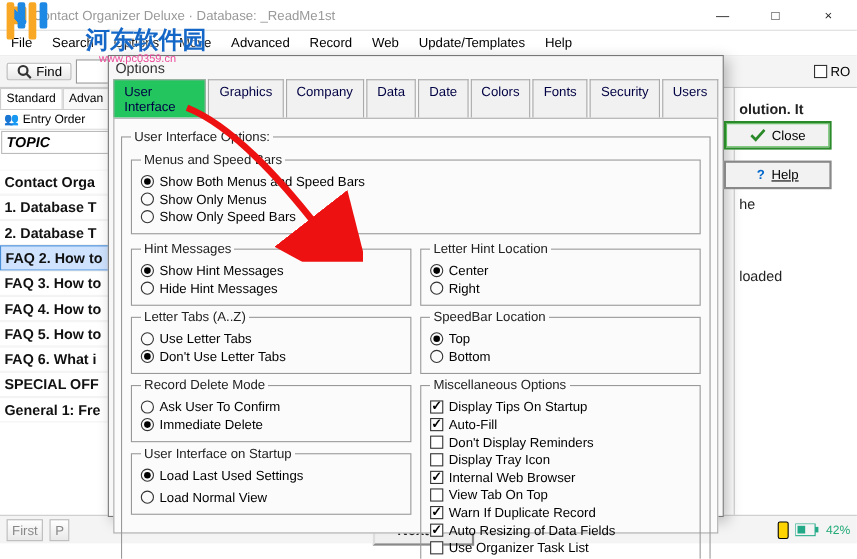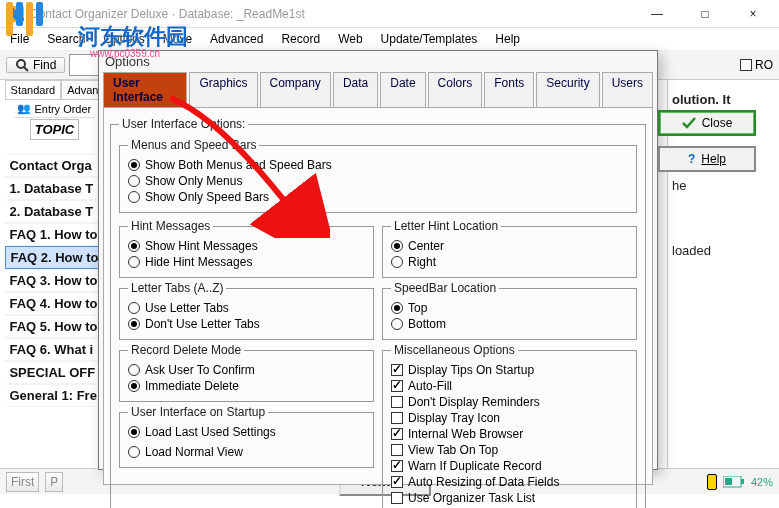--- a/index.html
+++ b/index.html
@@ -9,42 +9,42 @@
   .winctl { margin-left: auto; display: flex; gap: 12px; color: #222; font-family: Arial; }
   .winctl span { width: 36px; text-align: center; }
   .menubar { padding: 4px 10px; color: #000000; display: flex; gap: 18px; border-bottom: 1px solid #eee; }
   .menubar span { cursor: pointer; }
   .toolbar { display: flex; align-items: center; gap: 4px; padding: 3px 6px; border-bottom: 1px solid #ccc; background: #f4f4f4; }
   .tbtn { border: 1px solid #bbb; background: linear-gradient(#fff,#e9e9e9); padding: 0 8px; border-radius: 2px; display: flex; align-items: center; gap: 4px; font-size: 12px; }
   .searchbox { border: 1px solid #999; background: #fff; height: 22px; width: 120px; }
   .lbl-blank { margin-left: 8px; }
   .chk { width: 12px; height: 12px; border: 1px solid #333; display: inline-block; vertical-align: middle; margin-right: 3px; background: #fff; }
   .mainrow { display: flex; height: 388px; }
-  .sidebar { width: 112px; border-right: 3px solid #d946ef; display: flex; flex-direction: column; align-items: center; }
+  .sidebar { width: 112px; border-right: 3px solid #d946ef; display: flex; flex-direction: column; }
   .subtabs { display: flex; font-size: 11px; border-bottom: 1px solid #ccc; }
   .subtabs div { padding: 3px 5px; border: 1px solid #ccc; border-bottom: none; background: #f9f9f9; }
   .subtabs .active { background: #fff; }
   .entryrow { font-size: 11px; padding: 2px 4px; display: flex; align-items: center; gap: 3px; border-bottom: 1px solid #ddd; }
   .topic { color: #000000; font-style: italic; font-weight: bold; background: #fff; border: 1px solid #bbb; padding: 2px 4px; margin: 1px; font-size: 13px; }
   .list { flex: 1; overflow: hidden; margin-top: 13px; }
   .list div { padding: 3px 4px; border: 1px solid #f3f3f3; border-left: none; border-right: none; font-family: Arial; font-size: 13px; color: #111; font-weight: bold; }
   .list .sel { background: #cfe3ff; border: 1px solid #4a90d9; }
   .rightpane { width: 112px; border-left: 1px solid #ccc; padding: 6px 4px; font-size: 13px; color: #222; }
   .rightpane p { margin: 6px 0; }
   .ro { margin-left: auto; display: flex; align-items: center; }
   .statusbar { height: 26px; border-top: 1px solid #ccc; display: flex; align-items: center; gap: 6px; padding: 0 6px; background: #f4f4f4; }
   .stbtn { border: 1px solid #bbb; background: linear-gradient(#fff,#e9e9e9); padding: 2px 4px; color: #888; }
   .nextbtn { border: 2px outset #ddd; background: #efefef; padding: 5px 20px; font-weight: bold; color: #222; }
   .battery { margin-left: auto; display: flex; align-items: center; gap: 6px; font-size: 11px; color: #2a7; }
   
   .dialog { position: absolute; left: 98px; top: 50px; width: 560px; height: 420px; background: #f7f7f7; border: 1px solid #777; box-shadow: 4px 4px 12px rgba(0,0,0,.25); }
   .dlg-title { padding: 3px 6px; color: #333; font-size: 13px; }
   .dlg-tabs { display: flex; gap: 2px; padding: 0 4px; }
   .dlg-tabs div { border: 1px solid #aaa; border-bottom: none; padding: 3px 9px; background: #f1f1f1; font-size: 12px; color: #004; }
-  .dlg-tabs .active { background: #c2410c; font-weight: bold; }
+  .dlg-tabs .active { background: #22c55e; }
   .dlg-body { border: 1px solid #aaa; margin: 0 4px 4px; height: 378px; background: #fbfbfb; padding: 6px; position: relative; }
   fieldset { border: 1px solid #999; margin: 3px 0; padding: 4px 8px 6px; }
   legend { font-size: 12px; color: #222; padding: 0 3px; }
   .opt { display: flex; align-items: center; gap: 5px; margin: 2px 0; font-size: 12px; }
   .radio { width: 12px; height: 12px; border: 1px solid #333; border-radius: 50%; display: inline-block; position: relative; }
   .radio.on::after { content: ""; position: absolute; inset: 2px; background: #000; border-radius: 50%; }
   .cb { width: 12px; height: 12px; border: 1px solid #333; display: inline-block; position: relative; background: #fff; }
   .cb.on::after { content: "✓"; position: absolute; top: -3px; left: 0; font-size: 12px; font-weight: bold; color: #000; }
   .cols { display: flex; gap: 8px; }
   .col { flex: 1; }
@@ -131,21 +131,20 @@
     </div>
     <div class="entryrow">
       <span>👥</span>
       <span>Entry Order</span>
     </div>
     <div class="topic">TOPIC</div>
     <div class="list" id="topic-list">
         <div>Contact Orga</div>
         <div>1. Database T</div>
         <div>2. Database T</div>
-        <div>FAQ 1. How to</div>
         <div class="sel">FAQ 2. How to</div>
         <div>FAQ 3. How to</div>
         <div>FAQ 4. How to</div>
         <div>FAQ 5. How to</div>
         <div>FAQ 6. What i</div>
         <div>SPECIAL OFF</div>
         <div>General 1: Fre</div>
       </div>
   </div>
 

